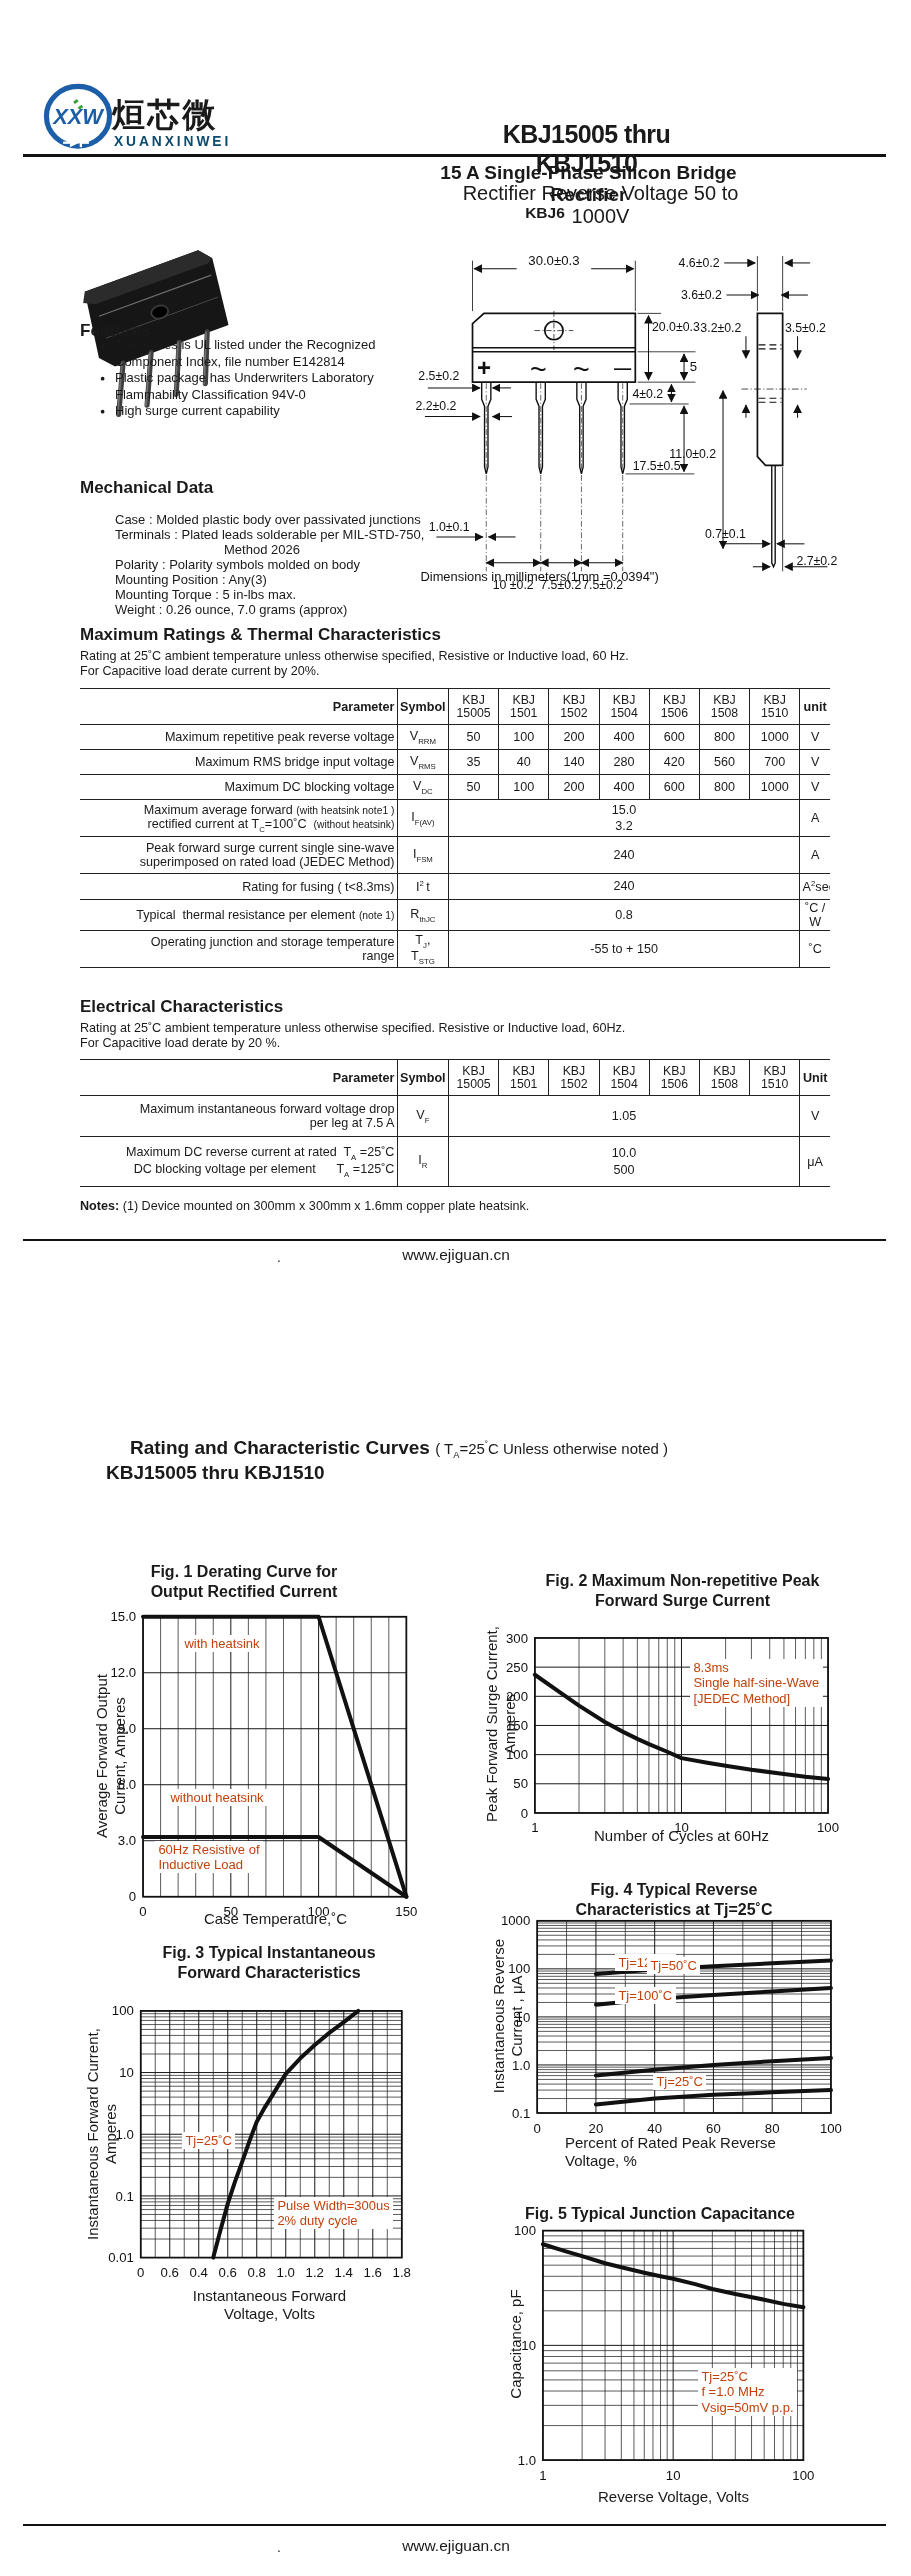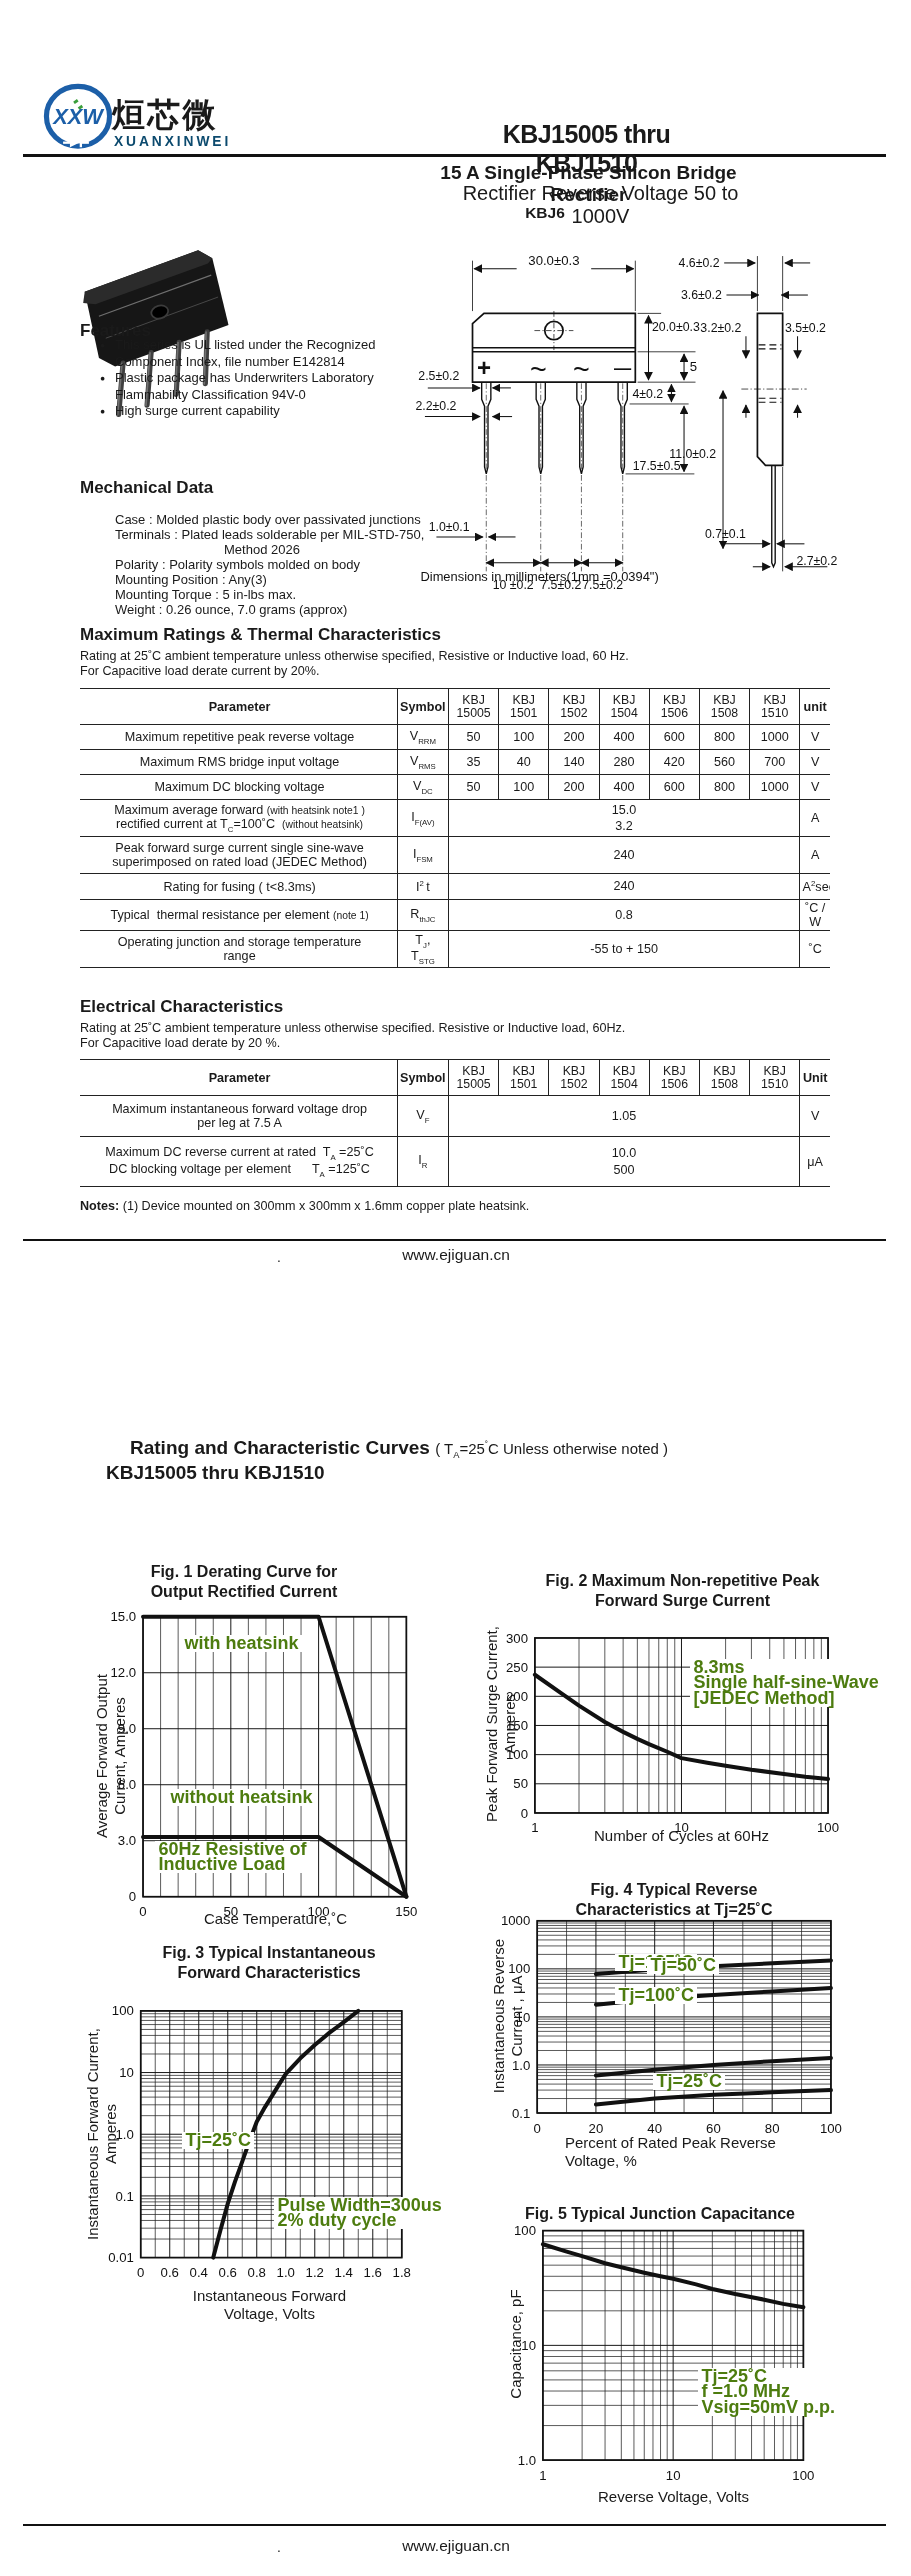--- a/index.html
+++ b/index.html
@@ -34,21 +34,21 @@
   #outline-svg{left:402px;top:227px;}
   #photo-svg{left:49px;top:234px;}
 
   
   #ratings-title{left:80px;top:625px;font-size:17px;font-weight:bold;}
   #ratings-sub1{left:80px;top:649px;font-size:12.6px;}
   #ratings-sub2{left:80px;top:664px;font-size:12.6px;}
   .spec-table{border-collapse:collapse;table-layout:fixed;width:750px;font-size:12.6px;}
   .spec-table th,.spec-table td{border:0.9px solid #222;border-top-width:1.3px;border-bottom-width:1.3px;
       text-align:center;vertical-align:middle;padding:1.1px 2.3px;overflow:hidden;}
-  .spec-table th:first-child,.spec-table td:first-child{border-left:none;text-align:center;padding-left:4.6px;}
+  .spec-table th:first-child,.spec-table td:first-child{border-left:none;text-align:right;padding-left:4.6px;}
   .spec-table th:last-child,.spec-table td:last-child{border-right:none;}
   .spec-table .model-th{white-space:pre-line;font-weight:normal;line-height:1.05;font-size:12.3px;}
   .spec-table .merged{white-space:pre-line;line-height:1.3;}
   .spec-table tr{height:25px;}
   .spec-table tr.hdr{height:36px;}
   .spec-table tr.t1{height:37px;}
   .spec-table tr.t2{height:26px;}
   .spec-table tr.t3{height:41px;}
   .spec-table tr.t4{height:50px;}
   #ratings-table{left:80px;top:688px;}
@@ -86,22 +86,22 @@
   #fig2-ylab{left:380px;top:1706px;width:241px;}
   #fig3-ylab{left:-30px;top:2116px;width:264px;}
   #fig4-ylab{left:387px;top:1998px;width:241px;}
   #fig5-ylab{left:395px;top:2335px;width:241px;}
   #fig1-xlab{left:132px;top:1910px;width:287px;}
   #fig2-xlab{left:538px;top:1827px;width:287px;}
   #fig3-xlab{left:126px;top:2287px;width:287px;}
   #fig4-xlab{left:565px;top:2134px;width:247px;text-align:left;}
   #fig5-xlab{left:530px;top:2488px;width:287px;}
 
-  .anno{position:absolute;background:#ffffff;font-size:18px;line-height:15.5px;padding:0.6px 3.4px;
-        white-space:pre-line;color:#4d7c0f;font-weight:bold;}
+  .anno{position:absolute;background:#ffffff;font-size:13px;line-height:15.5px;padding:0.6px 3.4px;
+        white-space:pre-line;color:#c2410c;}
   #charts-svg{position:absolute;left:0;top:0;}
 </style>
 </head>
 <body>
 
 <div id="page">
 
   <svg class="abs" id="logo-svg" style="left:40px;top:83px;" width="76" height="70" viewBox="0 0 132 122">
     <ellipse cx="66" cy="58" rx="55" ry="52" fill="#ffffff" stroke="#1c5fa8" stroke-width="9"></ellipse>
     <path d="M14,78 A55,52 0 0,0 118,78 L100,98 A55,52 0 0,1 32,98 Z" fill="#1c5fa8"></path>

